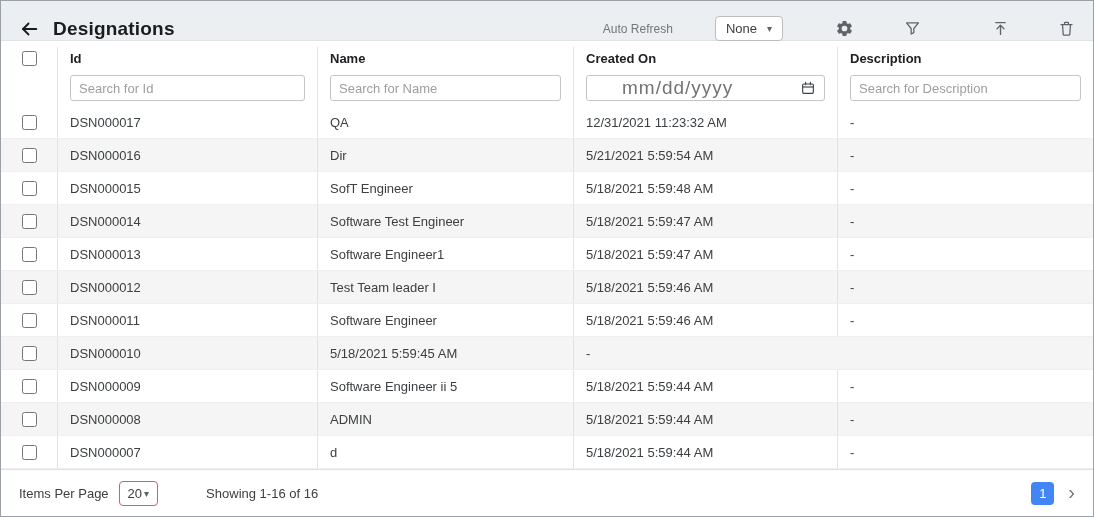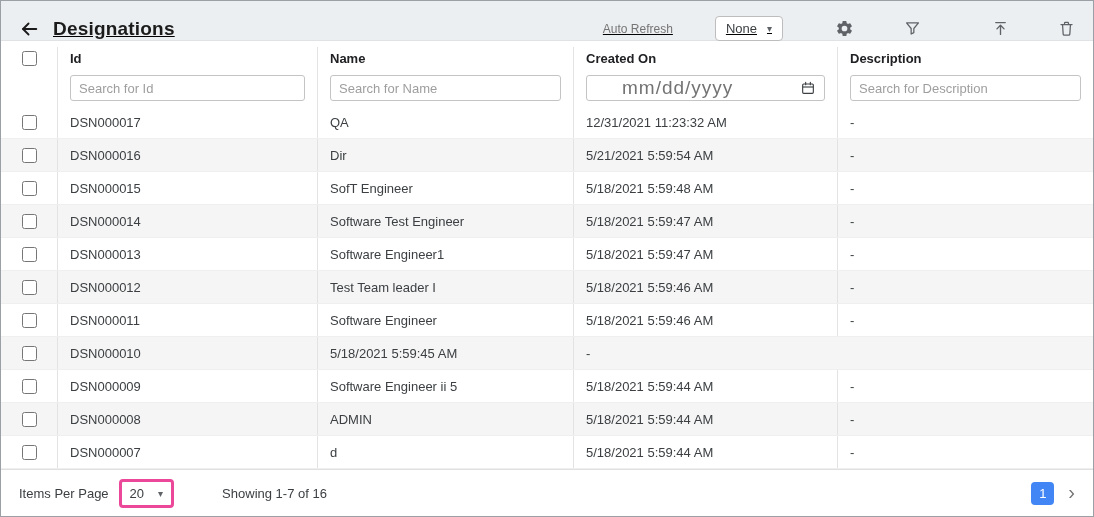--- a/index.html
+++ b/index.html
@@ -16,21 +16,20 @@
     background: #fff;
   }
 
   
   .appbar {
     height: 40px; flex: 0 0 40px;
     background: #eceff1;
     display: flex; align-items: center;
     padding: 16px 12px 0 14px;
     border-bottom: 1px solid #dfe3e6;
-    text-decoration: underline;
   }
   .back-btn { width: 28px; height: 28px; display:flex; align-items:center; justify-content:center; cursor:pointer; }
   .page-title { font-size: 19px; font-weight: 700; color: #1b1b1b; margin-left: 10px; letter-spacing: .2px; }
   .appbar-right { margin-left: auto; display: flex; align-items: center; gap: 32px; }
   .auto-refresh-label { font-size: 12px; color: #757575; margin-right: 10px; }
   .dropdown {
     display: flex; align-items: center; gap: 10px;
     border: 1px solid #bdbdbd; border-radius: 4px;
     background: #fff; padding: 4px 10px;
     font-size: 13px; color: #3c4043; cursor: pointer;
@@ -89,22 +88,22 @@
 
   
   .footer {
     flex: 0 0 47px; height: 47px;
     border-top: 1px solid #e0e0e0;
     display: flex; align-items: center;
     padding: 0 18px; background: #fff;
   }
   .ipp-label { font-size: 13px; color: #3c4043; margin-right: 10px; }
   .ipp-select {
-    display: flex; align-items: center; gap: 14px;
-    border: 3px solid #ec4899; border-radius: 4px;
+    display: flex; align-items: center; gap: 2px;
+    border: 1px solid #ec4899; border-radius: 4px;
     padding: 4px 8px; font-size: 13px; color: #3c4043; cursor: pointer; background:#fff;text-align:center;
   }
   .showing-text { font-size: 13px; color: #3c4043; margin-left: 48px; }
   .pager { margin-left: auto; display: flex; align-items: center; gap: 14px; }
   .page-badge {
     width: 23px; height: 23px; border-radius: 4px;
     background: var(--accent, #4285f4); color: #fff;
     display: flex; align-items: center; justify-content: center;
     font-size: 13px; cursor: pointer;
   }
@@ -309,20 +308,20 @@
   </div>
 </div>
   </div>
 
   <div class="footer">
     <span class="ipp-label">Items Per Page</span>
     <div class="ipp-select">
       <span>20</span>
       <span class="caret">▾</span>
     </div>
-    <span class="showing-text">Showing 1-7 of 16</span>
+    <span class="showing-text">Showing 1-16 of 16</span>
     <div class="pager">
       <div class="page-badge">1</div>
       <span class="next-arrow">›</span>
     </div>
   </div>
 
 </div>
 
 </body></html>

